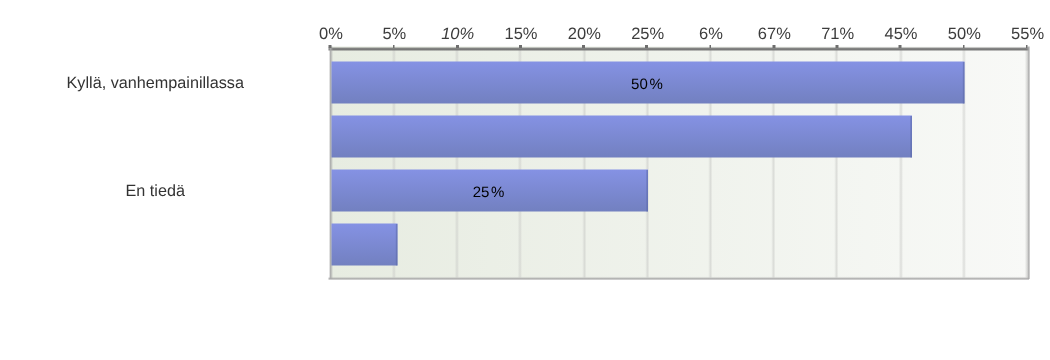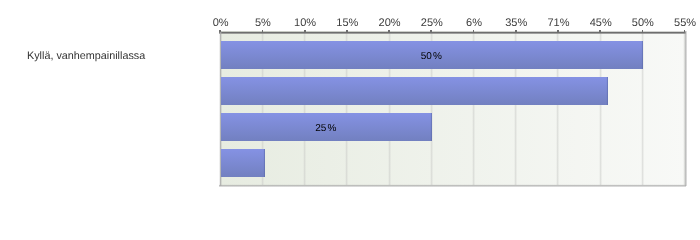--- a/index.html
+++ b/index.html
@@ -29,22 +29,22 @@
   .tick{position:absolute;top:29.9px;width:1.7px;height:2.6px;background:#6e6e6e;}
   .axis-label{position:absolute;top:18px;font-size:11px;color:#3c3c3c;text-align:center;
               transform:translateX(-50%);white-space:nowrap;line-height:11px;}
 
   .bar{position:absolute;height:28px;
        background:linear-gradient(to bottom,#8592e4 0%,#7280c0 100%);
        box-shadow:inset -1.1px 0 0 rgba(90,104,166,0.55);}
   .bar-value{position:absolute;height:28px;line-height:32px;font-size:10px;color:#000000;
              text-align:center;}
   .pct-gap{display:inline-block;width:1.1px;}
-  .cat-label{position:absolute;font-size:10.8px;color:#333333;text-align:left;
-             line-height:12.1px;left:27px;width:195px;}
+  .cat-label{position:absolute;font-size:10.8px;color:#333333;text-align:center;
+             line-height:12.1px;left:6px;width:195px;}
   .cat-label.wrapped{text-align:center;left:20px;width:196.6px;}
 </style>
 </head>
 <body>
 
 <div id="chart">
     <div class="plot"></div>
     <div class="gridline" style="left: 260.918px;"></div>
     <div class="gridline" style="left: 303.136px;"></div>
     <div class="gridline" style="left: 345.355px;"></div>
@@ -58,39 +58,40 @@
     <div class="gridline" style="left: 683.1px;"></div>
     <div class="plot-border-top"></div>
     <div class="plot-border-left"></div>
     <div class="plot-border-right"></div>
     <div class="plot-border-bottom"></div>
     <div class="tick" style="left: 219.4px;"></div>
     <div class="axis-label" style="left: 220.7px;">0%</div>
     <div class="tick" style="left: 261.618px;"></div>
     <div class="axis-label" style="left: 262.918px;">5%</div>
     <div class="tick" style="left: 303.836px;"></div>
-    <div class="axis-label" style="left: 305.136px;">10%</div>
+    <div class="axis-label" style="left: 305.136px; font-style: italic;">10%</div>
     <div class="tick" style="left: 346.055px;"></div>
     <div class="axis-label" style="left: 347.355px;">15%</div>
     <div class="tick" style="left: 388.273px;"></div>
     <div class="axis-label" style="left: 389.573px;">20%</div>
     <div class="tick" style="left: 430.491px;"></div>
     <div class="axis-label" style="left: 431.791px;">25%</div>
     <div class="tick" style="left: 472.709px;"></div>
     <div class="axis-label" style="left: 474.009px;">6%</div>
     <div class="tick" style="left: 514.927px;"></div>
-    <div class="axis-label" style="left: 516.227px;">35%</div>
+    <div class="axis-label" style="left: 516.227px;">67%</div>
     <div class="tick" style="left: 557.145px;"></div>
     <div class="axis-label" style="left: 558.445px;">71%</div>
     <div class="tick" style="left: 599.364px;"></div>
     <div class="axis-label" style="left: 600.664px;">45%</div>
     <div class="tick" style="left: 641.582px;"></div>
     <div class="axis-label" style="left: 642.882px;">50%</div>
     <div class="tick" style="left: 683.8px;"></div>
     <div class="axis-label" style="left: 685.1px;">55%</div>
     <div class="bar" style="left: 220.8px; top: 41px; width: 421.982px;"></div>
     <div class="bar-value" style="left: 220.2px; top: 41px; width: 422.182px;">50<span class="pct-gap"></span>%</div>
     <div class="cat-label" style="top: 56.1px; transform: translateY(-50%);">Kyllä, vanhempainillassa</div>
     <div class="bar" style="left: 220.8px; top: 77px; width: 386.772px;"></div>
     <div class="bar" style="left: 220.8px; top: 113px; width: 210.891px;"></div>
     <div class="bar-value" style="left: 220.2px; top: 113px; width: 211.091px;">25<span class="pct-gap"></span>%</div>
+    <div class="cat-label" style="top: 128.1px; transform: translateY(-50%);">En tiedä</div>
     <div class="bar" style="left: 220.8px; top: 149px; width: 43.7913px;"></div>
   </div>
 
 </body></html>

